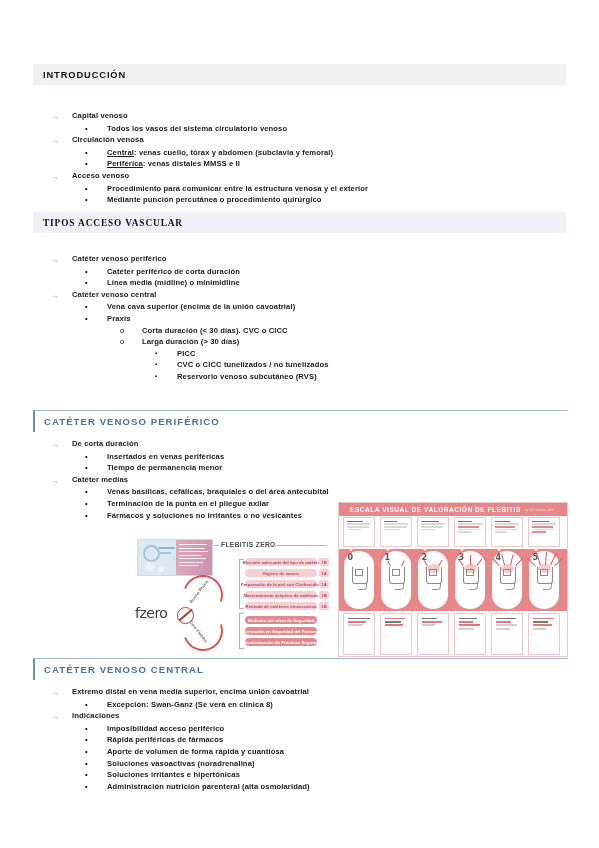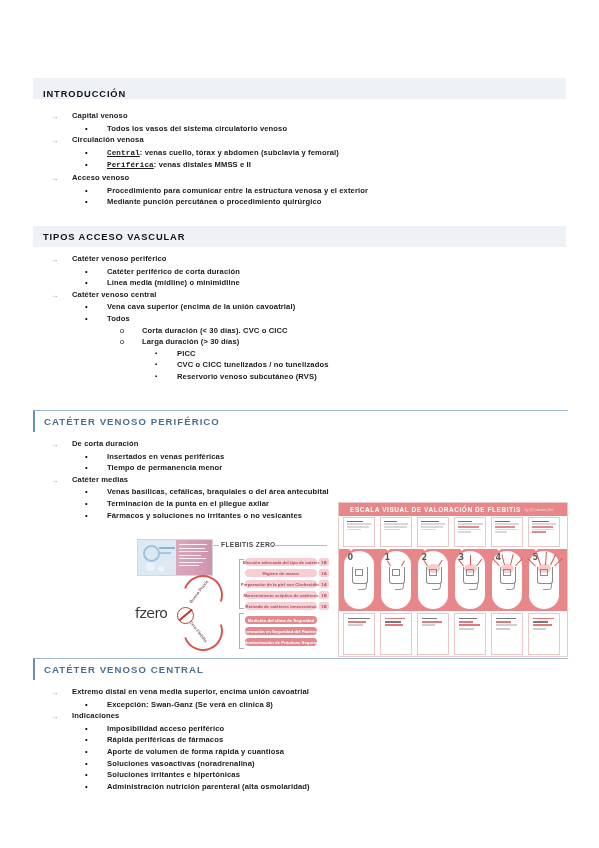--- a/index.html
+++ b/index.html
@@ -126,21 +126,21 @@
     line-height: 1;
   }
   
   .lvl4 { margin-left: 155px; }
   .lvl4 .marker {
     width: 22px;
     color: #000000;
     font-size: 6.2px;
     line-height: 1.1;
   }
-  .u { text-decoration: underline; font-family: Liberation Mono, monospace; }
+  .u { text-decoration: underline; }
 
   
   .fz-img {
     position: absolute;
     left: 133px;
     top: 537px;
     width: 196px;
     height: 118px;
     background: #ffffff;
   }
@@ -434,21 +434,21 @@
   }
   .ev-bot .l.r { background: #e0797e; }
   .ev-bot .l.b { background: #7a7a7a; }
 </style>
 </head>
 <body>
 
 <div class="page">
 
 
-  <div class="section-head gray" style="top:78px;align-items:flex-end;">
+  <div class="section-head gray" style="top:64px;">
     <span>INTRODUCCIÓN</span>
   </div>
   <div class="outline" style="top:112px;">
     <div class="li lvl1">
         <span class="marker">→</span>
         <span class="txt">Capital venoso</span>
       </div>
     <div class="li lvl2">
         <span class="marker">•</span>
         <span class="txt">Todos los vasos del sistema circulatorio venoso</span>
@@ -472,21 +472,21 @@
     <div class="li lvl2">
         <span class="marker">•</span>
         <span class="txt">Procedimiento para comunicar entre la estructura venosa y el exterior</span>
       </div>
     <div class="li lvl2">
         <span class="marker">•</span>
         <span class="txt">Mediante punción percutánea o procedimiento quirúrgico</span>
       </div>
   </div>
 
-  <div class="section-head gray" style="top:226px;">
+  <div class="section-head gray" style="top:212px;font-family:Liberation Serif, serif;">
     <span>TIPOS ACCESO VASCULAR</span>
   </div>
   <div class="outline" style="top:255px;">
     <div class="li lvl1">
         <span class="marker">→</span>
         <span class="txt">Catéter venoso periférico</span>
       </div>
     <div class="li lvl2">
         <span class="marker">•</span>
         <span class="txt">Catéter periférico de corta duración</span>
@@ -498,21 +498,21 @@
     <div class="li lvl1">
         <span class="marker">→</span>
         <span class="txt">Catéter venoso central</span>
       </div>
     <div class="li lvl2">
         <span class="marker">•</span>
         <span class="txt">Vena cava superior (encima de la unión cavoatrial)</span>
       </div>
     <div class="li lvl2">
         <span class="marker">•</span>
-        <span class="txt">Todos</span>
+        <span class="txt">Praxis</span>
       </div>
     <div class="li lvl3">
         <span class="marker">o</span>
         <span class="txt">Corta duración (&lt; 30 días). CVC o CICC</span>
       </div>
     <div class="li lvl3">
         <span class="marker">o</span>
         <span class="txt">Larga duración (&gt; 30 días)</span>
       </div>
     <div class="li lvl4">

